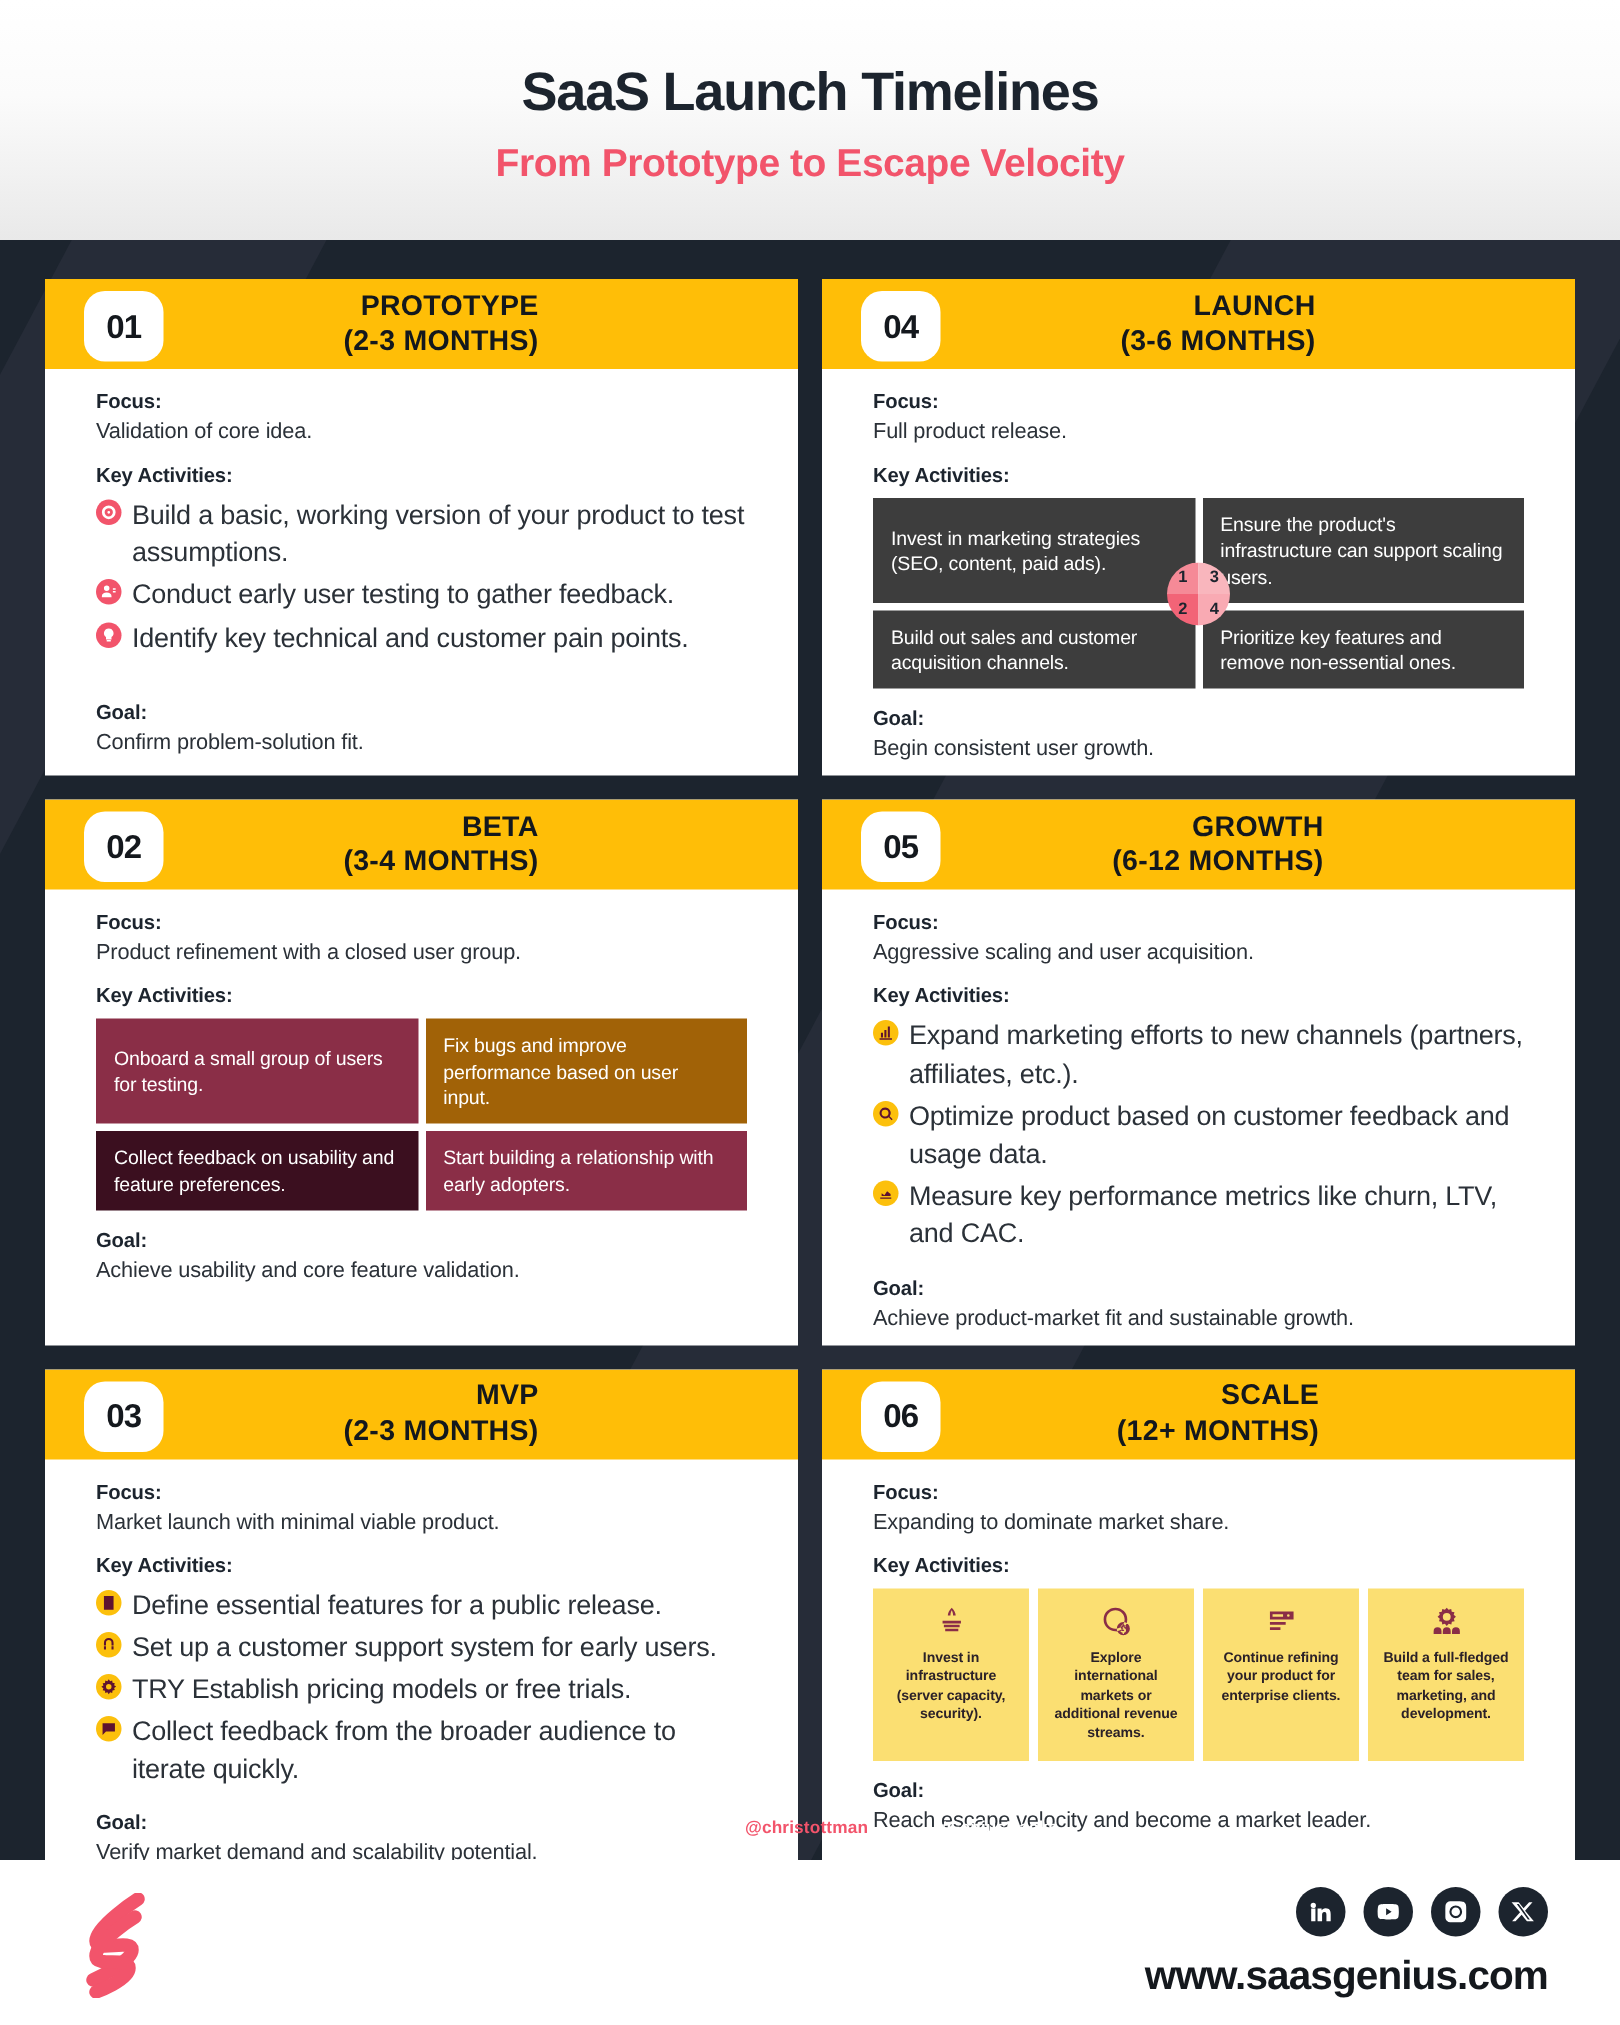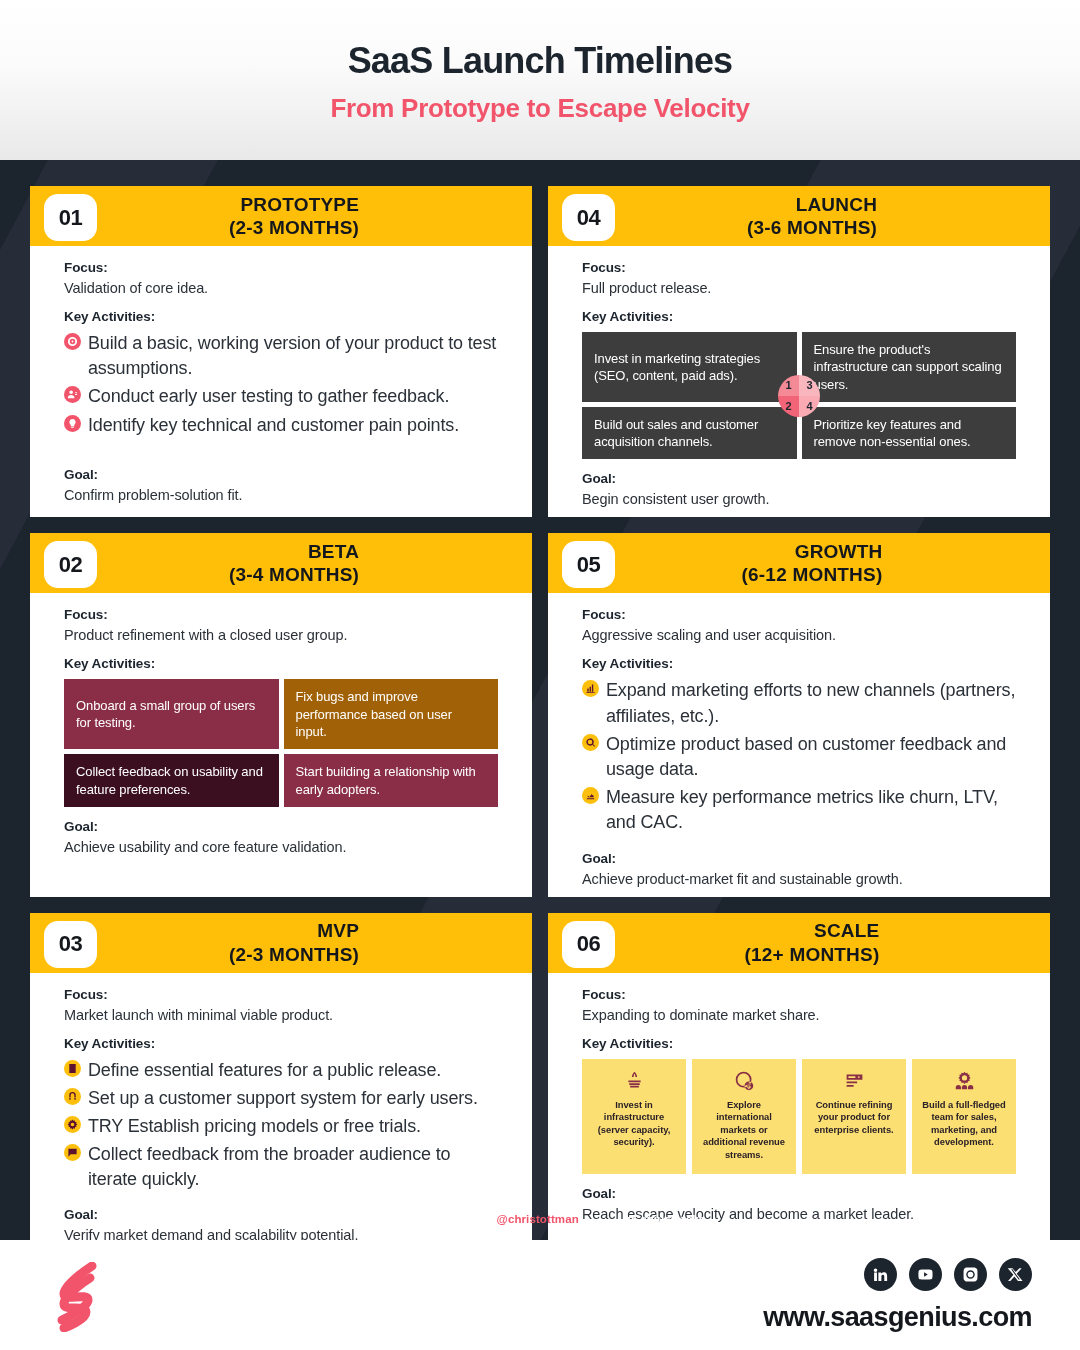--- a/index.html
+++ b/index.html
@@ -50,21 +50,21 @@
     overflow:hidden;
     display:flex; flex-direction:column;
   }
   .card-head {
     background:#ffbe07;
     height:60px;
     position:relative;
     display:flex; align-items:center; justify-content:center;
   }
   .badge {
-    position:absolute; left:14px; top:8px;
+    position:absolute; left:26px; top:8px;
     width:53px; height:47px; border-radius:14px;
     background:#ffffff;
     display:flex; align-items:center; justify-content:center;
     font-size:22px; font-weight:bold; color:#14181d; letter-spacing:-0.5px;
   }
   .head-title {
     text-align:right; color:#14181d;
     font-weight:bold; font-size:19px; line-height:1.22; letter-spacing:0.2px;
     padding-left:40px; padding-right:14px;
   }

